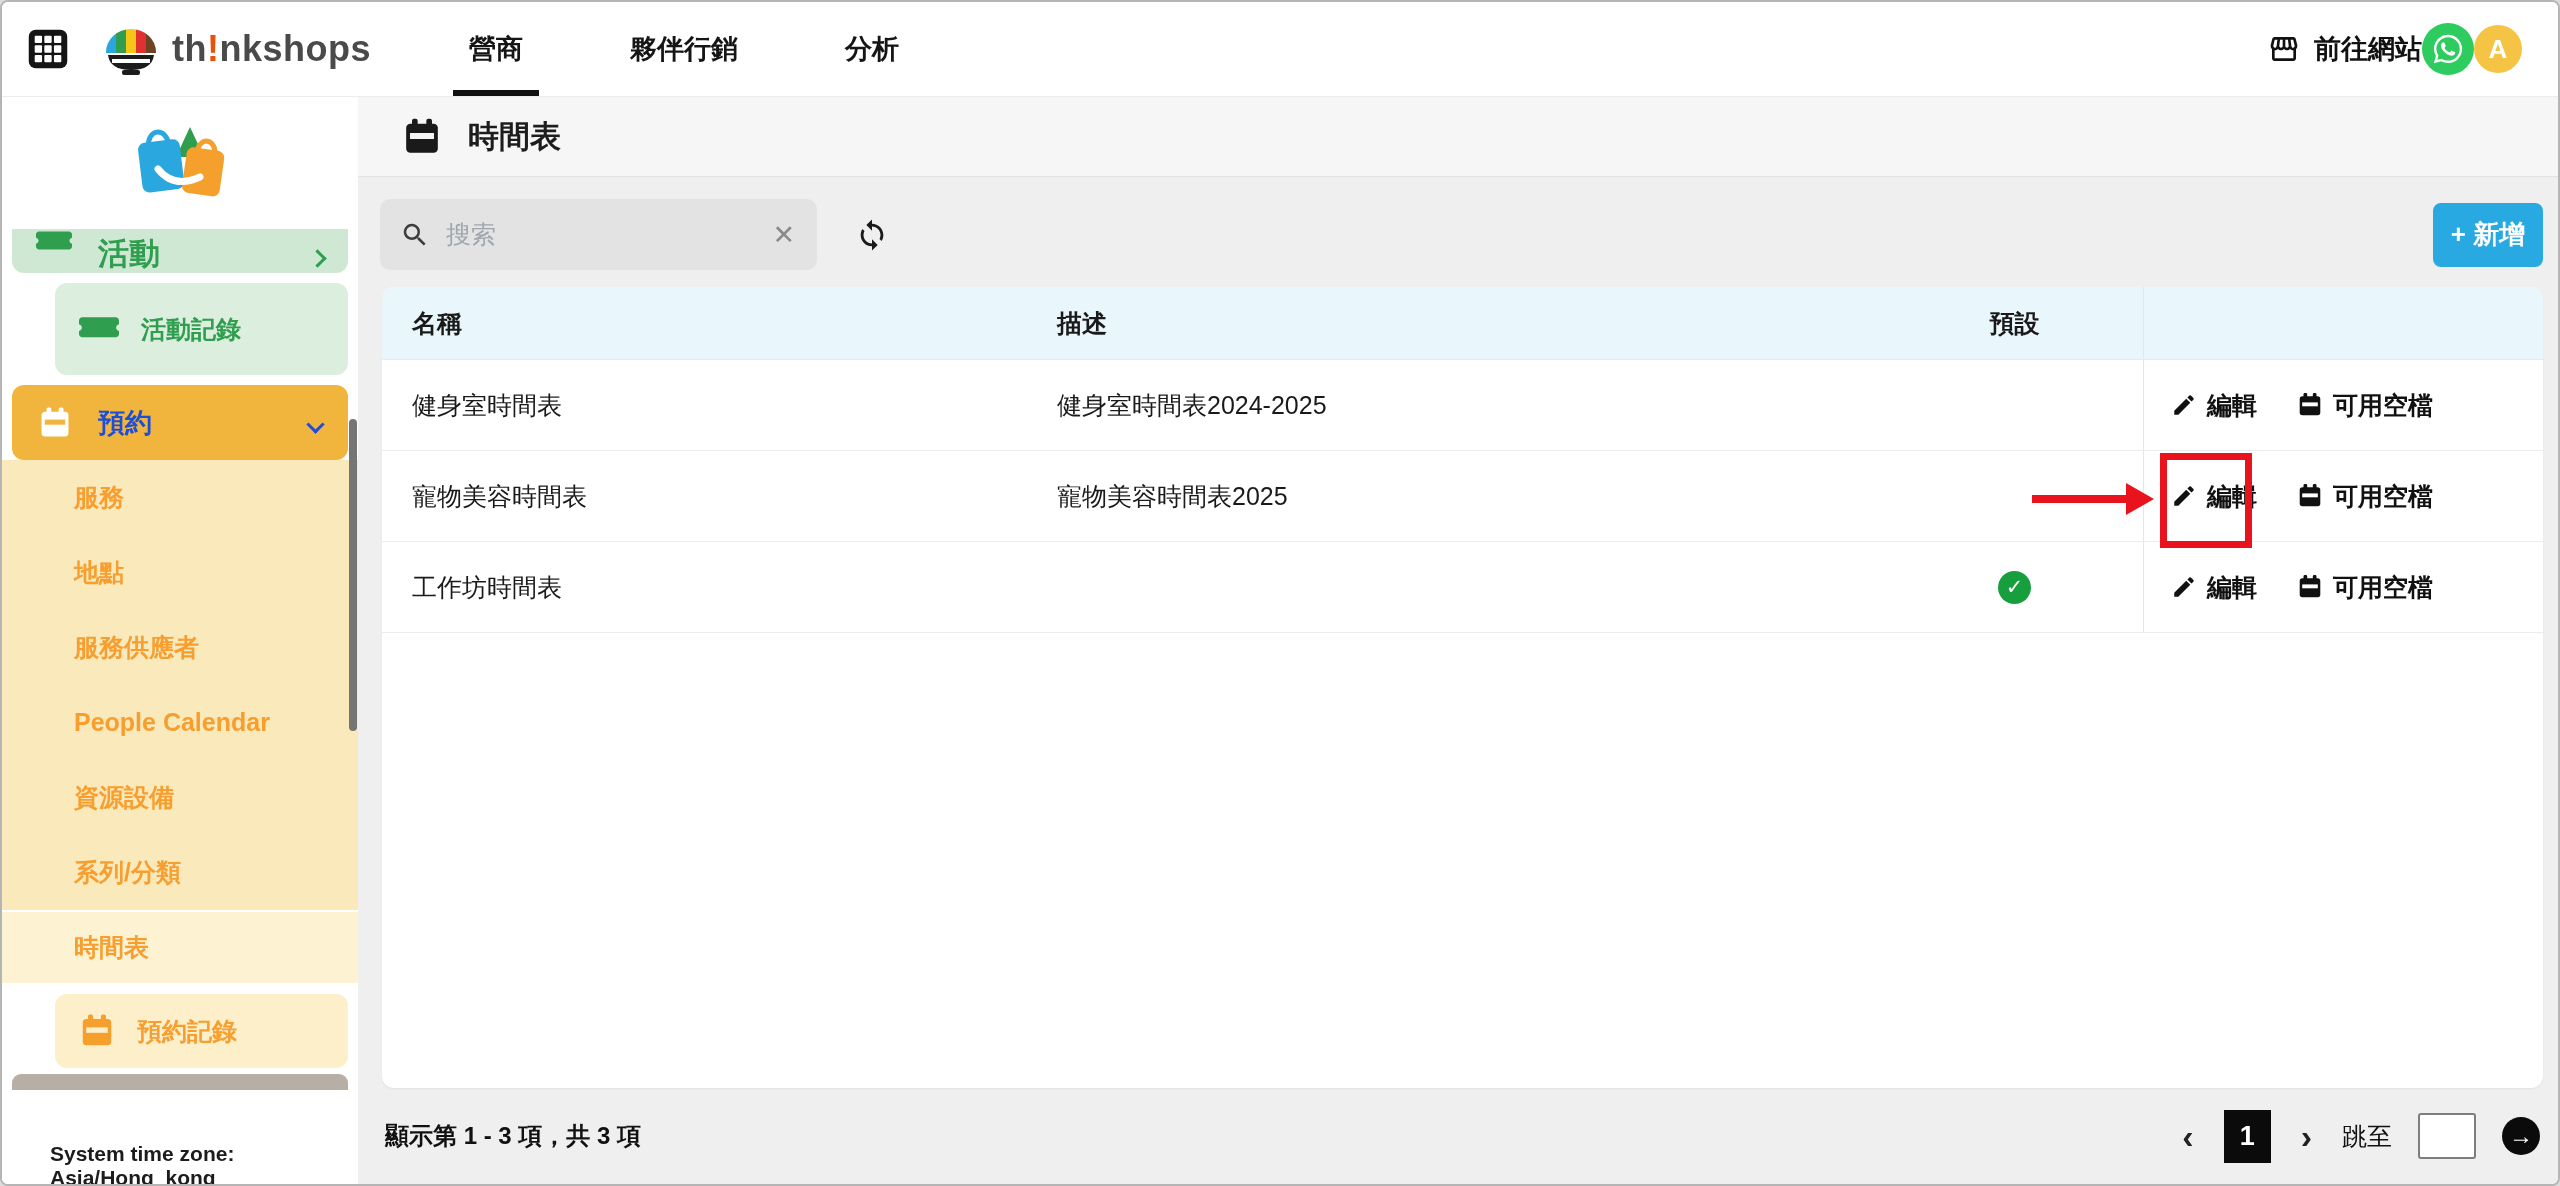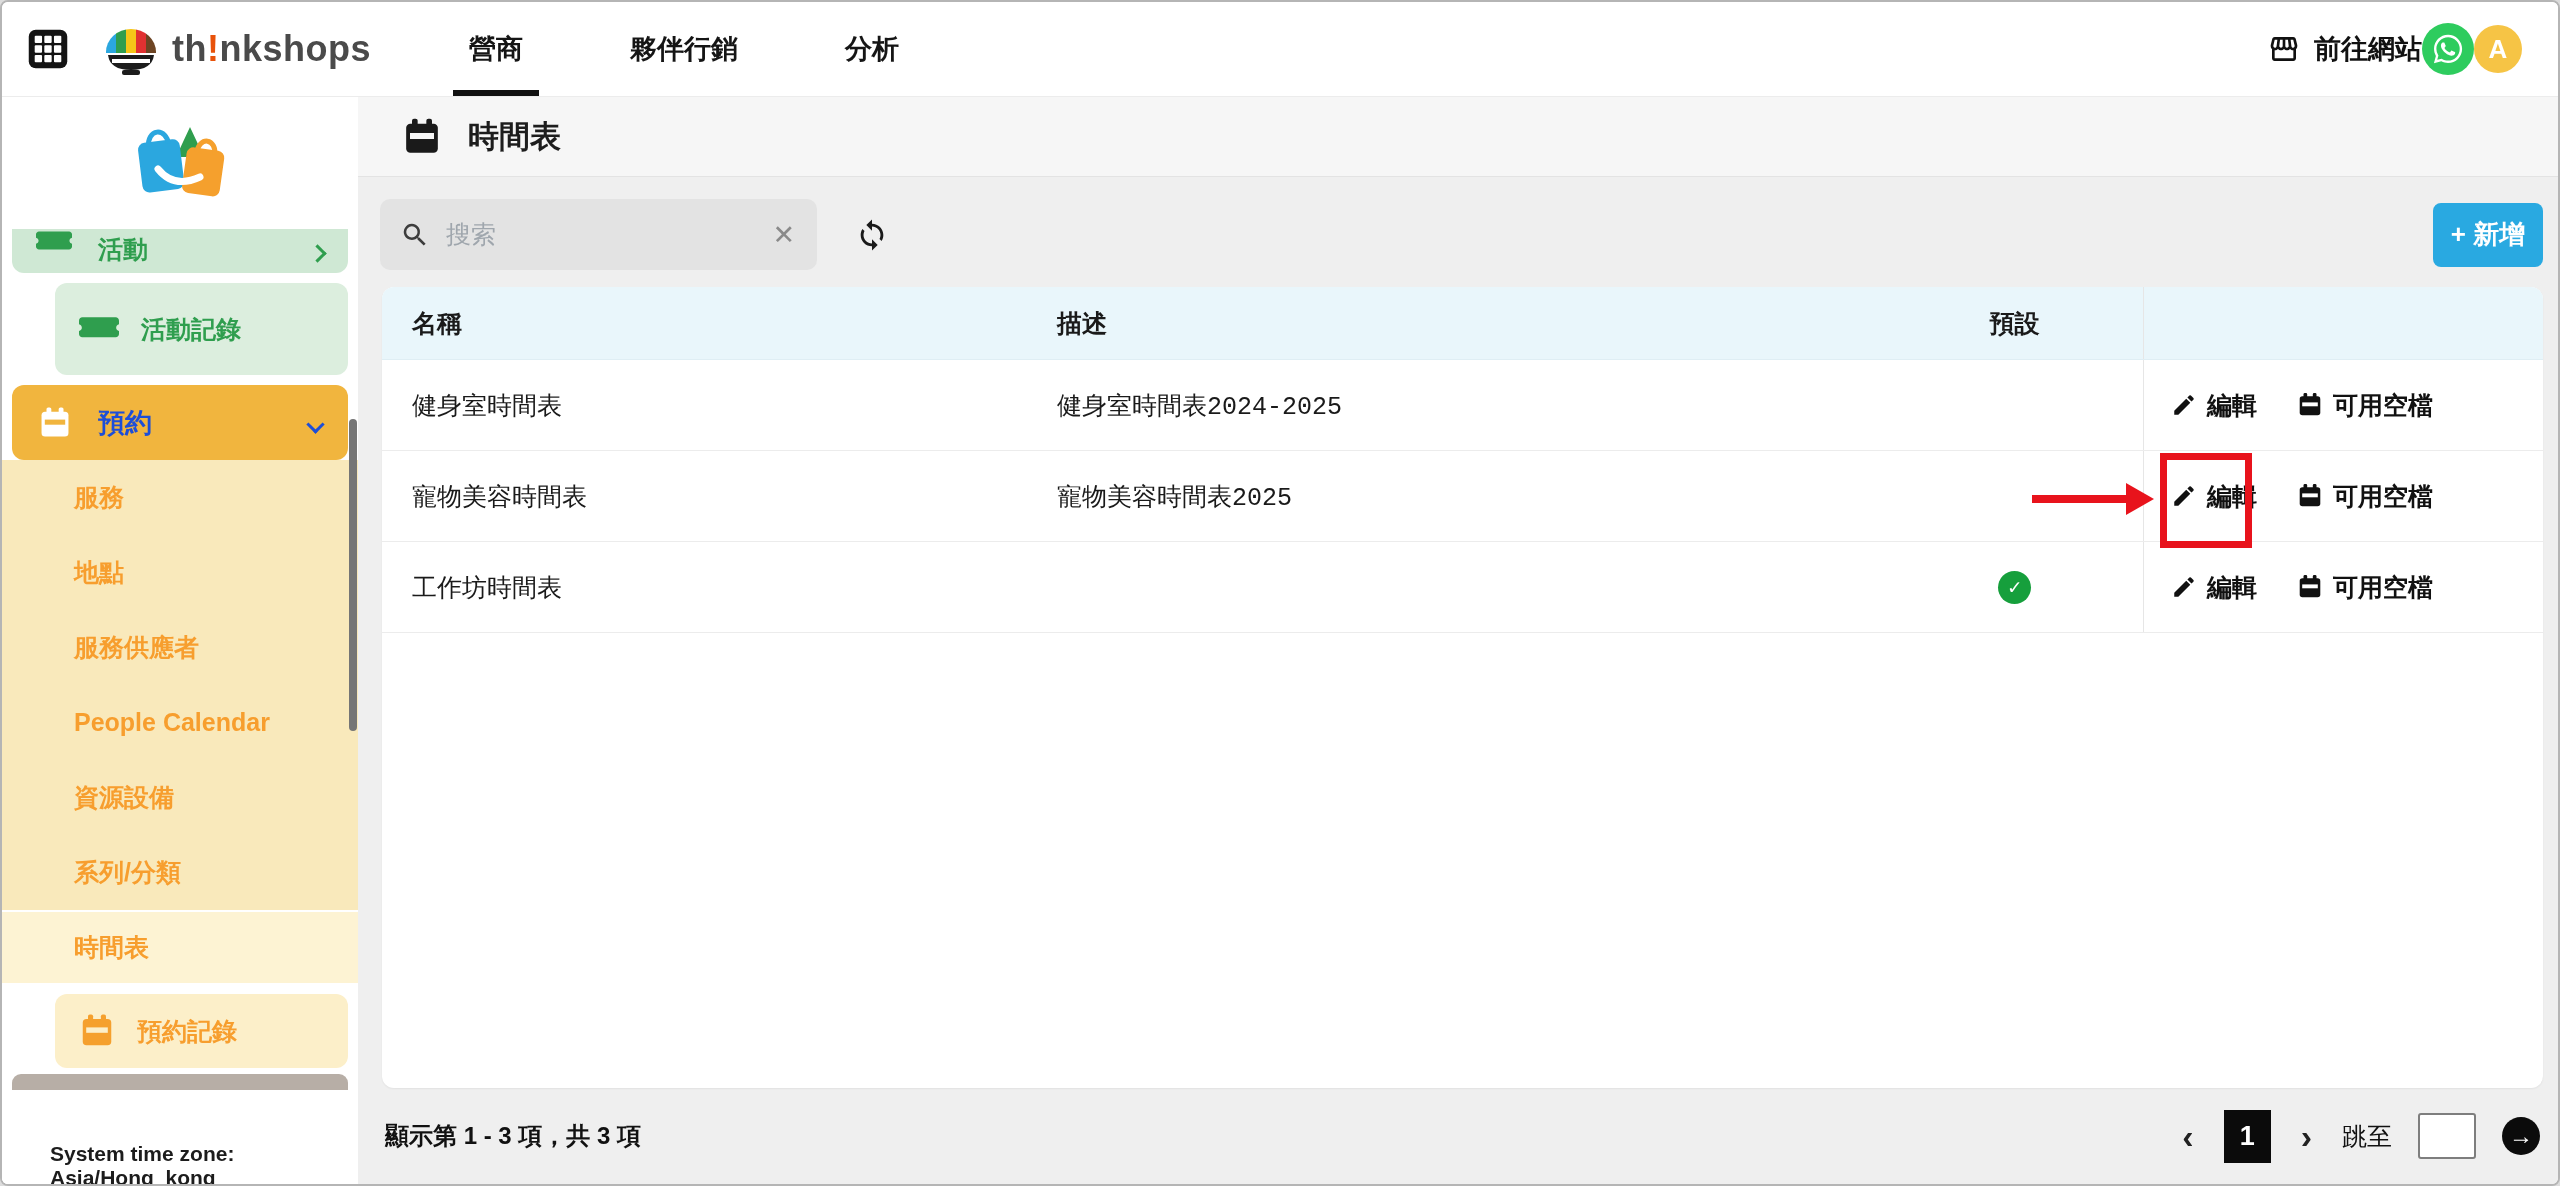--- a/index.html
+++ b/index.html
@@ -23,21 +23,21 @@
   .visit { display:flex; align-items:center; gap:14px; font-size:27px; font-weight:700; color:#111; cursor:pointer; }
   .wa-circle { width:52px; height:52px; border-radius:50%; background:#2ecc5e; display:flex; align-items:center; justify-content:center; cursor:pointer; }
   .avatar { width:48px; height:48px; border-radius:50%; background:#f6c445; color:#fff; font-size:26px; font-weight:700;
             display:flex; align-items:center; justify-content:center; cursor:pointer; }
 
   
   .sidebar { position:absolute; left:0; top:95px; bottom:0; width:356px; background:#fff; overflow:hidden; z-index:20; }
   .side-logo { height:132px; display:flex; align-items:center; justify-content:center; }
   .sitem { font-weight:700; }
   .g-head { margin:0 10px; height:44px; background:#cfe8d4; border-radius:0 0 12px 12px; color:#2f9e4e;
-            display:flex; align-items:flex-start; padding:2px 24px 0 24px; font-size:25px; cursor:pointer; }
+            display:flex; align-items:flex-start; padding:2px 24px 0 24px; font-size:31px; cursor:pointer; }
   .g-head .lbl { margin-left:26px; margin-top:2px; }
   .g-head .chev-wrap { margin-left:auto; margin-top:6px; }
   .g-card { margin:10px 10px 10px 53px; height:92px; background:#dceede; border-radius:12px; color:#2f9e4e;
             display:flex; align-items:center; padding-left:24px; font-size:25px; cursor:pointer; }
   .g-card .lbl { margin-left:22px; }
   .amber-head { margin:0 10px; height:75px; background:#f1b53e; border-radius:12px; color:#1d4ed8;
                 display:flex; align-items:center; padding:0 26px; font-size:27px; cursor:pointer; }
   .amber-head .lbl { margin-left:26px; }
   .amber-head .chev-wrap { margin-left:auto; }
   .subnav { background:#f9e9bb; }
@@ -68,21 +68,21 @@
   .searchbox input { flex:1; border:none; outline:none; background:transparent; font-size:25px; color:#333;
                      margin-left:16px; font-family:inherit; }
   .searchbox input::placeholder { color:#9fa6ad; }
   .clear-x { color:#8a8a8a; font-size:27px; cursor:pointer; padding:0 2px; }
   .refresh-btn { margin-left:38px; cursor:pointer; display:flex; align-items:center; }
   .add-btn { margin-left:auto; width:110px; height:64px; background:#29a9e1; border:none; border-radius:8px;
              color:#fff; font-size:26px; font-weight:700; cursor:pointer; font-family:inherit; }
 
   .card { margin:0 15px 0 24px; background:#fff; border-radius:12px; flex:1; overflow:hidden;
           box-shadow:0 1px 2px rgba(0,0,0,.06); }
-  .trow { display:flex; align-items:flex-start; border-bottom:1px solid #ececec;font-family:Liberation Mono, monospace; }
+  .trow { display:flex; align-items:flex-start; border-bottom:1px solid #ececec; }
   .thead { background:#e9f6fb; border-bottom:1px solid #dfeef4; font-weight:700; }
   .thead .cell { height:72px; }
   .cell { display:flex; align-items:center; font-size:25px; color:#1a1a1a; height:90px; }
   .c-name { width:675px; padding-left:30px; }
   .c-desc { flex:1; }
   .c-def  { width:257px; justify-content:center; }
   .c-act  { width:400px; border-left:1px solid #e6e6e6; gap:40px; padding-left:27px; }
   .row-btn { display:flex; align-items:center; gap:10px; font-size:25px; font-weight:700; color:#111; cursor:pointer; white-space:nowrap; }
   .check { width:33px; height:33px; border-radius:50%; background:#169f3c; color:#fff; font-size:21px; font-weight:700;
            display:flex; align-items:center; justify-content:center; }

